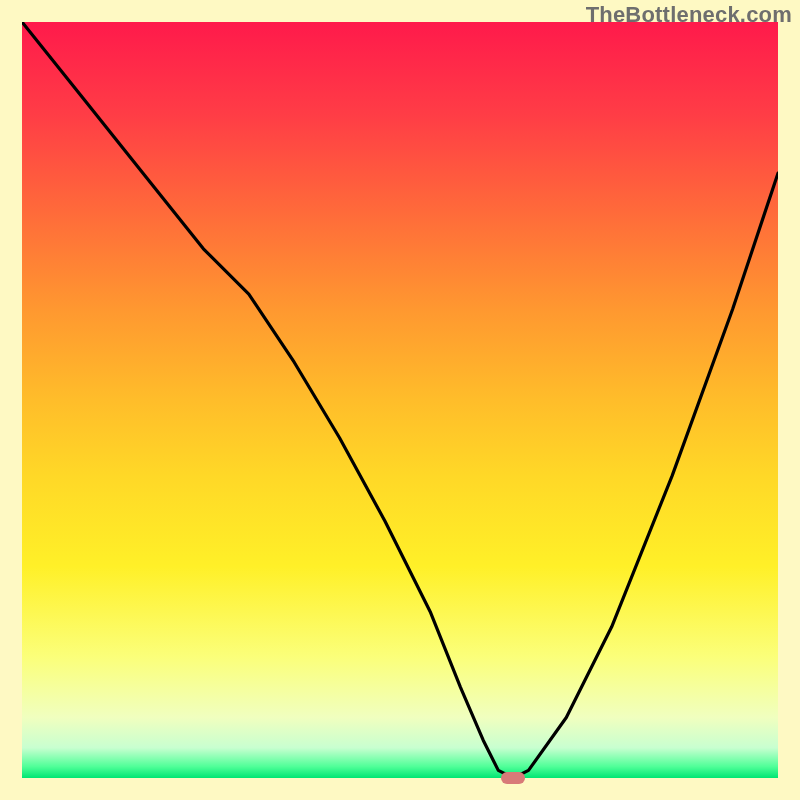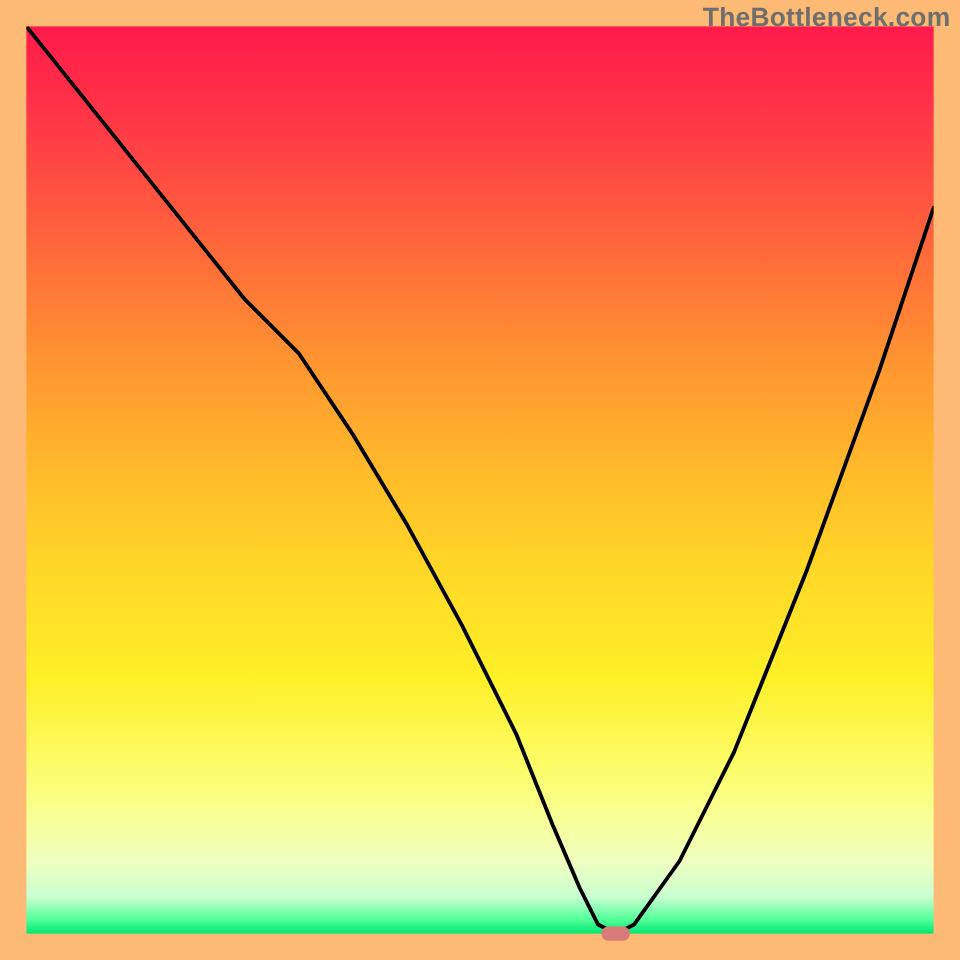--- a/index.html
+++ b/index.html
@@ -7,21 +7,21 @@
     padding: 0;
     width: 800px;
     height: 800px;
     background: #000;
     overflow: hidden;
   }
   .frame {
     position: relative;
     width: 800px;
     height: 800px;
-    background: #fdba74;
+    background: #fef9c3;
   }
   .plot {
     position: absolute;
     left: 22px;
     top: 22px;
     width: 756px;
     height: 756px;
     background: linear-gradient(to bottom,
       #ff1a4b 0%,
       #ff3c46 12%,

